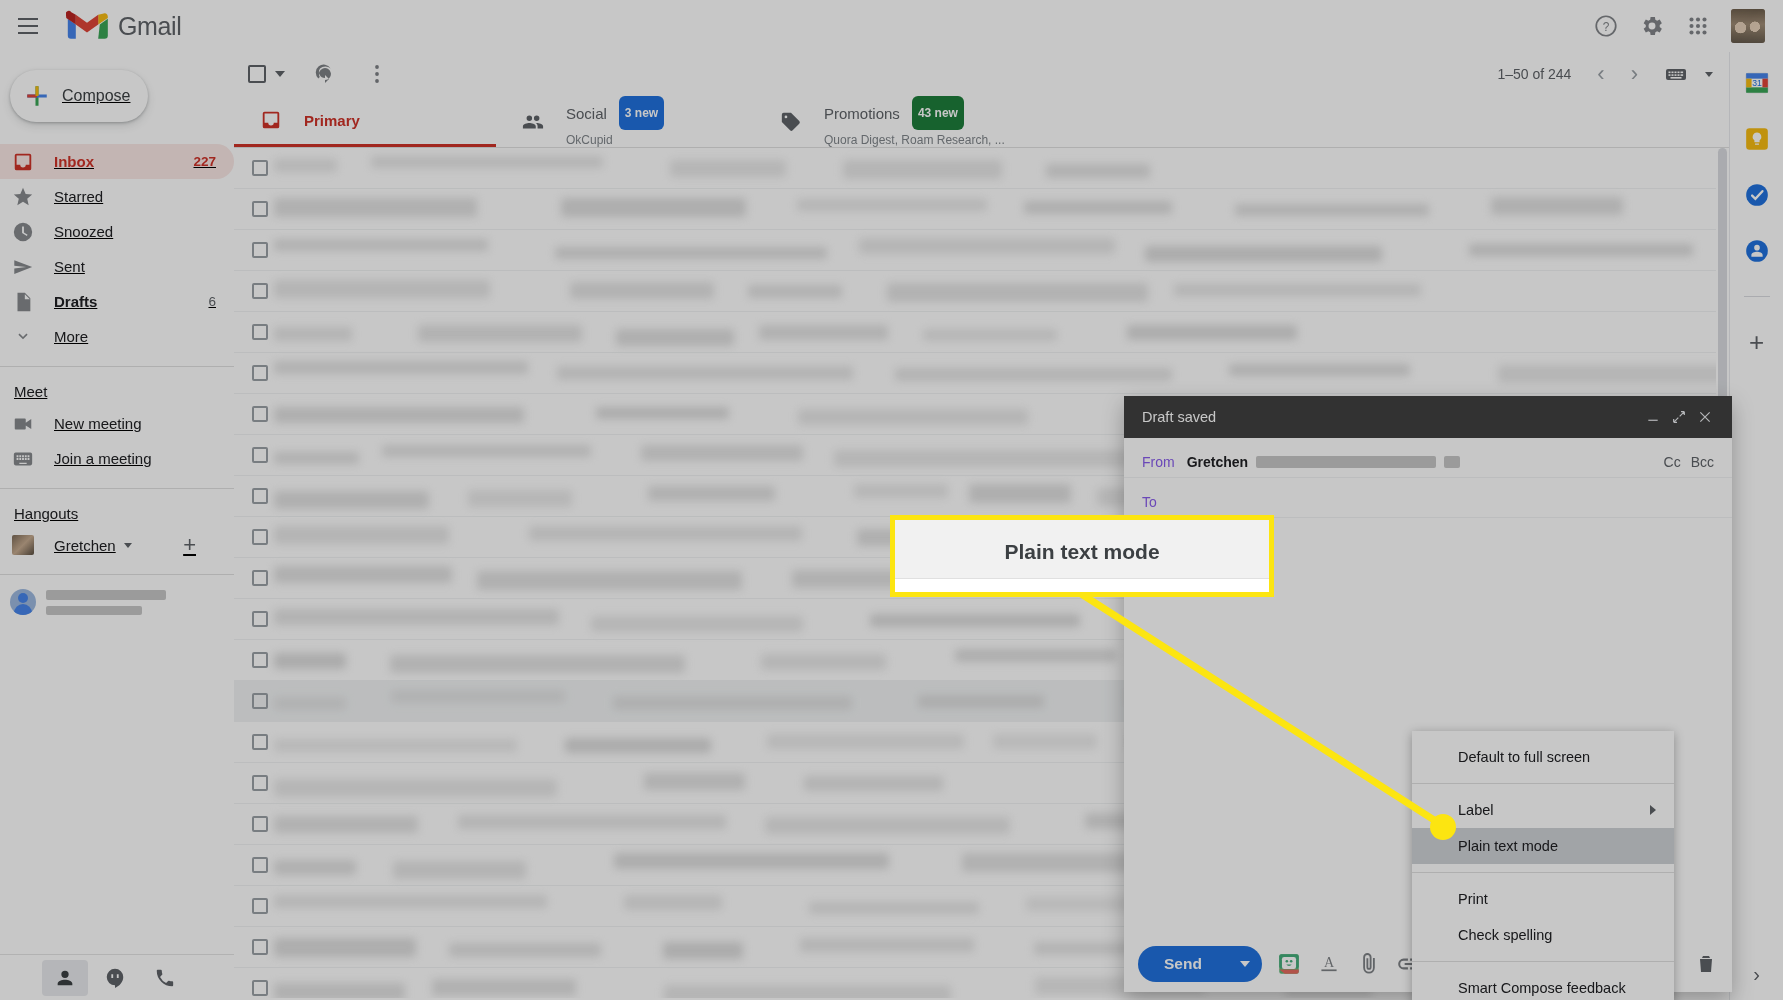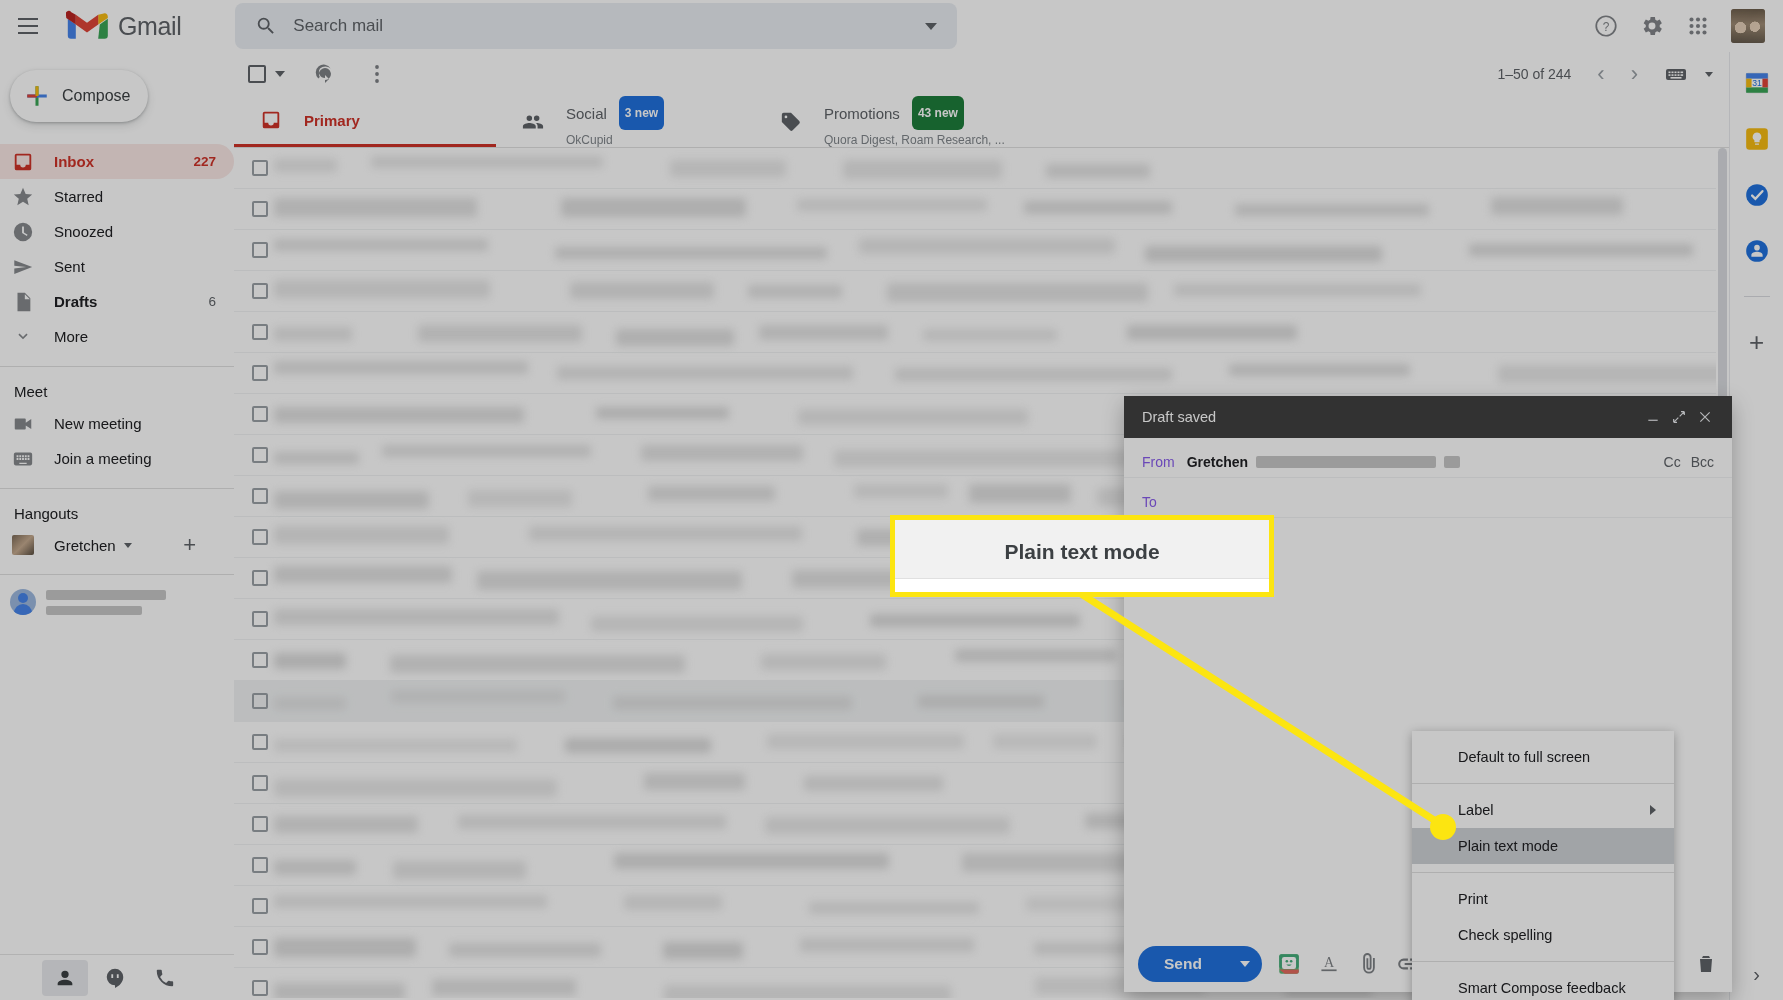--- a/index.html
+++ b/index.html
@@ -73,21 +73,21 @@
     background:
       radial-gradient(circle at 28% 55%, #f0d9bf 18%, transparent 19%),
       radial-gradient(circle at 70% 52%, #f0d9bf 17%, transparent 18%),
       linear-gradient(180deg, #6b5b49 0%, #a08b72 45%, #5f5446 100%);
     opacity:.9;
   }
 
   
   .sidebar {
     position: absolute; top: 52px; left: 0; width: 234px; height: 948px;
-    background: #fff; padding-top: 10px;
+    background: #fff; padding-top: 10px; text-decoration: underline;
   }
   .compose-btn {
     margin: 8px 0 0 10px;
     width: 138px; height: 52px;
     background: #fff;
     border-radius: 26px;
     box-shadow: 0 1px 3px rgba(60,64,67,.32), 0 4px 8px rgba(60,64,67,.15);
     display: flex; align-items: center; gap: 12px;
     padding-left: 14px; cursor: pointer;
   }
@@ -289,27 +289,20 @@
       <svg class="gmail-logo" viewBox="0 0 52 40">
         <path d="M4 36h8V18L2 11v21a4 4 0 004 4z" fill="#4285f4"></path>
         <path d="M40 36h8a4 4 0 004-4V11l-10 7z" fill="#34a853"></path>
         <path d="M40 6v12l12-8v-2a4 4 0 00-6.4-3.2z" fill="#fbbc04"></path>
         <path d="M12 18V6l14 10 14-10v12L26 28z" fill="#ea4335"></path>
         <path d="M0 8v2l12 8V6L6.4 2.8A4 4 0 000 8z" fill="#c5221f"></path>
       </svg>
       <div class="brand-text">Gmail</div>
     </div>
 
-    <div class="search-wrap">
-      <svg class="search-icon" viewBox="0 0 24 24">
-        <path fill="#5f6368" d="M15.5 14h-.79l-.28-.27A6.47 6.47 0 0016 9.5 6.5 6.5 0 109.5 16c1.61 0 3.09-.59 4.23-1.57l.27.28v.79l5 4.99L20.49 19zm-6 0A4.5 4.5 0 1114 9.5 4.5 4.5 0 019.5 14z"></path>
-      </svg>
-      <input class="search-input" placeholder="Search mail" style="">
-      <div class="caret-down"></div>
-    </div>
 
     <div class="topbar-right">
       <svg class="ticon" viewBox="0 0 24 24">
         <path fill="none" stroke="#5f6368" stroke-width="1.6" d="M12 3a9 9 0 100 18 9 9 0 000-18z"></path>
         <text x="12" y="16.5" font-size="11" text-anchor="middle" fill="#5f6368" font-family="Liberation Sans">?</text>
       </svg>
       <svg class="ticon" viewBox="0 0 24 24">
         <path fill="#5f6368" d="M19.1 12.9a7.6 7.6 0 000-1.8l2-1.6-2-3.4-2.4 1a7.3 7.3 0 00-1.6-.9l-.4-2.5h-4l-.4 2.5c-.6.2-1.1.5-1.6.9l-2.4-1-2 3.4 2 1.6a7.6 7.6 0 000 1.8l-2 1.6 2 3.4 2.4-1c.5.4 1 .7 1.6.9l.4 2.5h4l.4-2.5c.6-.2 1.1-.5 1.6-.9l2.4 1 2-3.4zM12 15.2A3.2 3.2 0 1115.2 12 3.2 3.2 0 0112 15.2z"></path>
       </svg>
       <svg class="ticon" viewBox="0 0 24 24">

